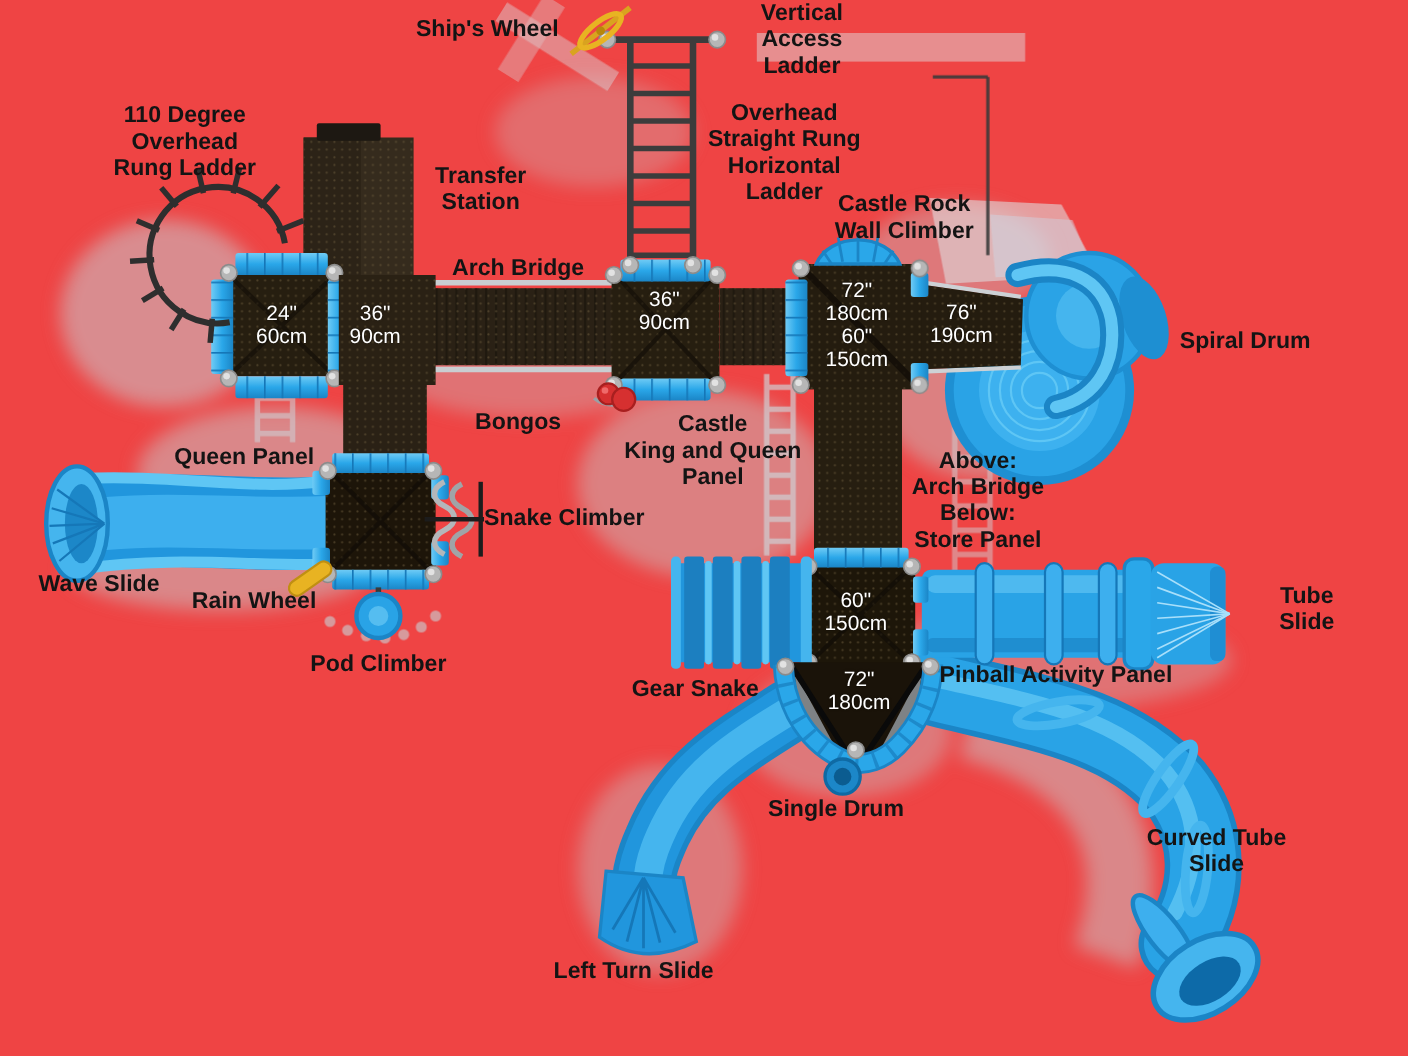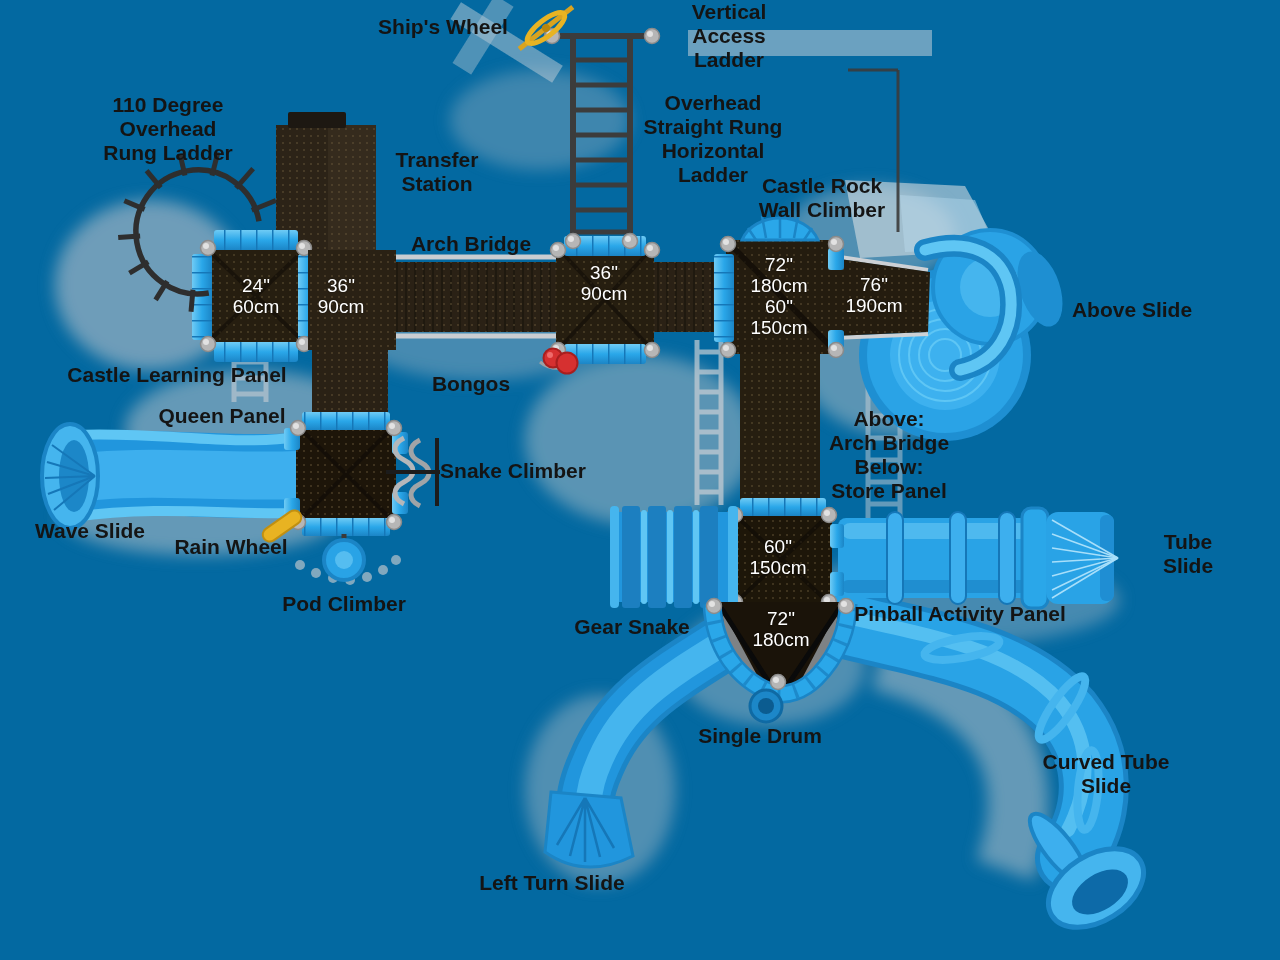--- a/index.html
+++ b/index.html
@@ -1,16 +1,16 @@
 <!DOCTYPE html>
 <html><head>
 <meta charset="utf-8">
 <style>
   html,body{margin:0;padding:0;background:#fff;}
-  #stage{position:relative;width:1280px;height:960px;background:#0369a1;overflow:hidden;
+  #stage{position:relative;width:1280px;height:960px;background:#ef4444;overflow:hidden;
          font-family:"Liberation Sans",sans-serif;}
   #scene{position:absolute;left:0;top:0;width:1280px;height:960px;}
   .callout{position:absolute;transform:translate(-50%,-50%);font-weight:bold;
            font-size:21px;line-height:24px;color:#141414;text-align:center;
            white-space:pre-line;}
   .decksize{position:absolute;transform:translate(-50%,-50%);font-weight:normal;
             font-size:19px;line-height:21px;color:#ffffff;text-align:center;
             white-space:pre-line;text-shadow:0 0 2px rgba(0,0,0,.6);}
 </style>
 </head>
@@ -431,38 +431,40 @@
 Rung Ladder</div>
 <div class="callout" style="left:713px;top:139px">Overhead
 Straight Rung
 Horizontal
 Ladder</div>
 <div class="callout" style="left:437px;top:172px">Transfer
 Station</div>
 <div class="callout" style="left:822px;top:198px">Castle Rock
 Wall Climber</div>
 <div class="callout" style="left:471px;top:244px">Arch Bridge</div>
-<div class="callout" style="left:1132px;top:310px">Above Slide</div>
+<div class="callout" style="left:1132px;top:310px">Spiral Drum</div>
 <div class="callout" style="left:471px;top:384px">Bongos</div>
-<div class="callout" style="left:177px;top:375px">Castle Learning Panel</div>
+<div class="callout" style="left:648px;top:410px">Castle
+King and Queen
+Panel</div>
 <div class="callout" style="left:222px;top:416px">Queen Panel</div>
 <div class="callout" style="left:889px;top:455px">Above:
 Arch Bridge
 Below:
 Store Panel</div>
 <div class="callout" style="left:513px;top:471px">Snake Climber</div>
 <div class="callout" style="left:90px;top:531px">Wave Slide</div>
 <div class="callout" style="left:231px;top:547px">Rain Wheel</div>
 <div class="callout" style="left:1188px;top:554px">Tube Slide</div>
 <div class="callout" style="left:344px;top:604px">Pod Climber</div>
 <div class="callout" style="left:960px;top:614px">Pinball Activity Panel</div>
 <div class="callout" style="left:632px;top:627px">Gear Snake</div>
 <div class="callout" style="left:760px;top:736px">Single Drum</div>
 <div class="callout" style="left:1106px;top:774px">Curved Tube Slide</div>
-<div class="callout" style="left:552px;top:883px">Left Turn Slide</div>
+<div class="callout" style="left:576px;top:883px">Left Turn Slide</div>
 
 <div class="decksize" style="left:256px;top:296px">24"
 60cm</div>
 <div class="decksize" style="left:341px;top:296px">36"
 90cm</div>
 <div class="decksize" style="left:604px;top:283px">36"
 90cm</div>
 <div class="decksize" style="left:779px;top:296px">72"
 180cm
 60"

